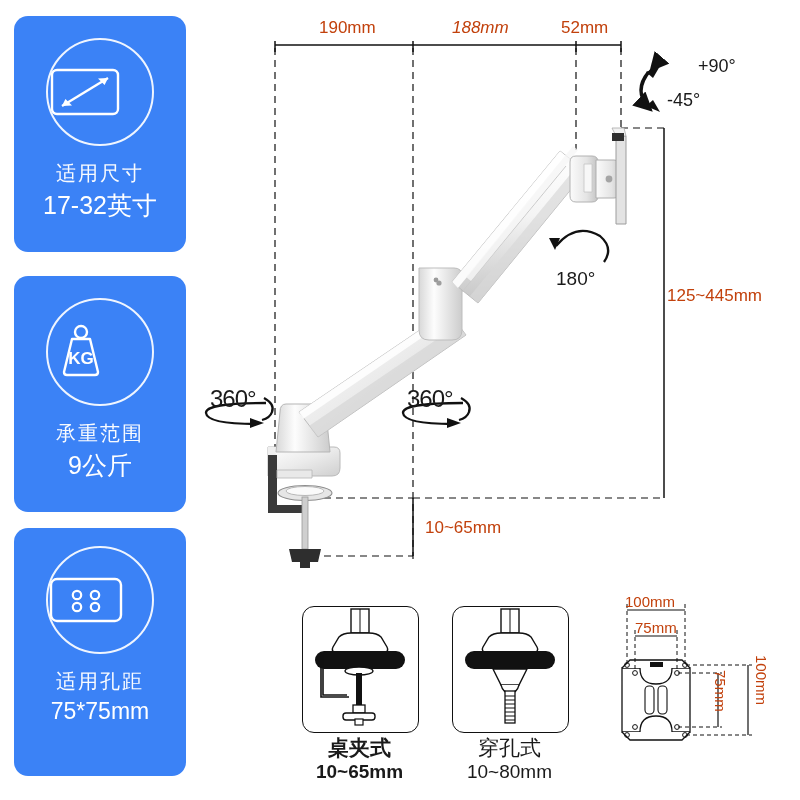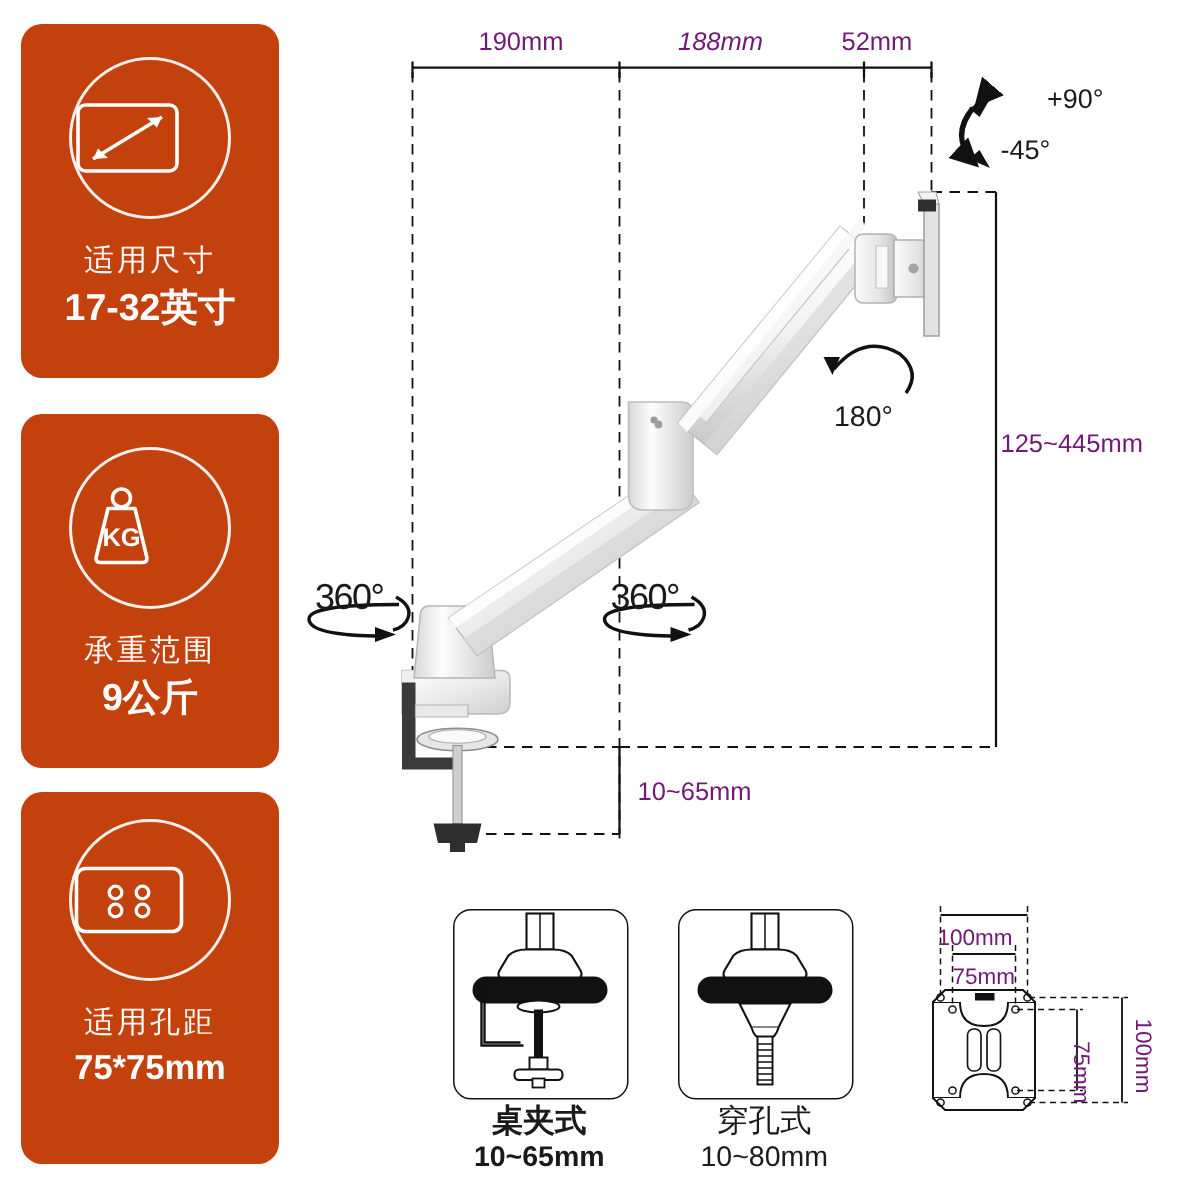--- a/index.html
+++ b/index.html
@@ -2,35 +2,35 @@
 <html><head>
 <meta charset="utf-8">
 <style>
   html,body{margin:0;padding:0;background:#fff;}
   body{width:800px;height:800px;position:relative;overflow:hidden;
        font-family:"Liberation Sans","DejaVu Sans",sans-serif;color:#1a1a1a;}
   .canvas{position:absolute;inset:0;width:800px;height:800px;}
 
   
   .card{position:absolute;left:14px;width:172px;border-radius:14px;
-        background:#c2410c;color:#fff;display:flex;flex-direction:column;
+        background:#3b82f6;color:#fff;display:flex;flex-direction:column;
         align-items:center;justify-content:flex-start;box-sizing:border-box;}
   #card-0{top:16px;height:236px;}
   #card-1{top:276px;height:236px;}
   #card-2{top:528px;height:248px;}
   .card .circ{width:104px;height:104px;border:2px solid rgba(255,255,255,.92);
         border-radius:50%;margin-top:22px;display:flex;align-items:center;justify-content:flex-start;}
   #card-2 .circ{margin-top:18px;}
   .card .cap{font-size:20px;letter-spacing:2px;margin-top:14px;font-weight:400;opacity:.97;}
-  .card .val{font-size:25px;margin-top:4px;font-weight:700;line-height:1.12;text-align:center;}
+  .card .val{font-size:25px;margin-top:4px;font-weight:400;line-height:1.12;text-align:center;}
   #card-2 .val{font-size:23px;}
 
   
-  .dim{position:absolute;font-size:17px;color:#701a75;white-space:nowrap;}
-  .dim.small{font-size:15px;margin-top:24px;}
+  .dim{position:absolute;font-size:17px;color:#c2410c;white-space:nowrap;}
+  .dim.small{font-size:15px;}
   .ang{position:absolute;font-size:18px;white-space:nowrap;}
 
   
   .optbox{position:absolute;border:1.6px solid #111;border-radius:12px;background:#fff;}
   .optlabel{position:absolute;text-align:center;font-size:21px;line-height:1.18;white-space:nowrap;}
   .optlabel .sub{font-size:19px;display:block;}
 
   svg{display:block;}
 </style>
 </head>

